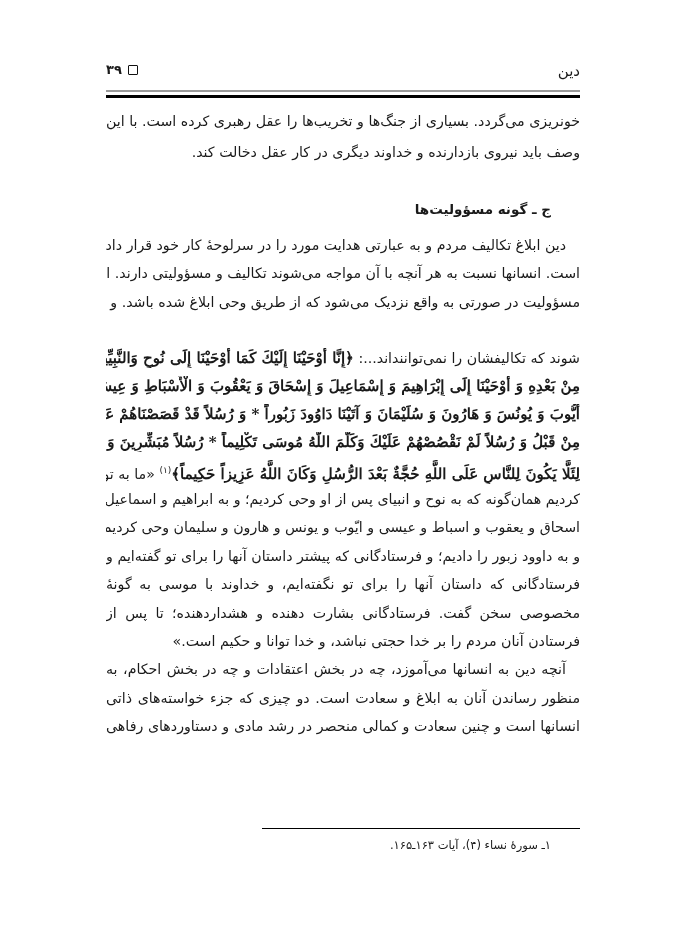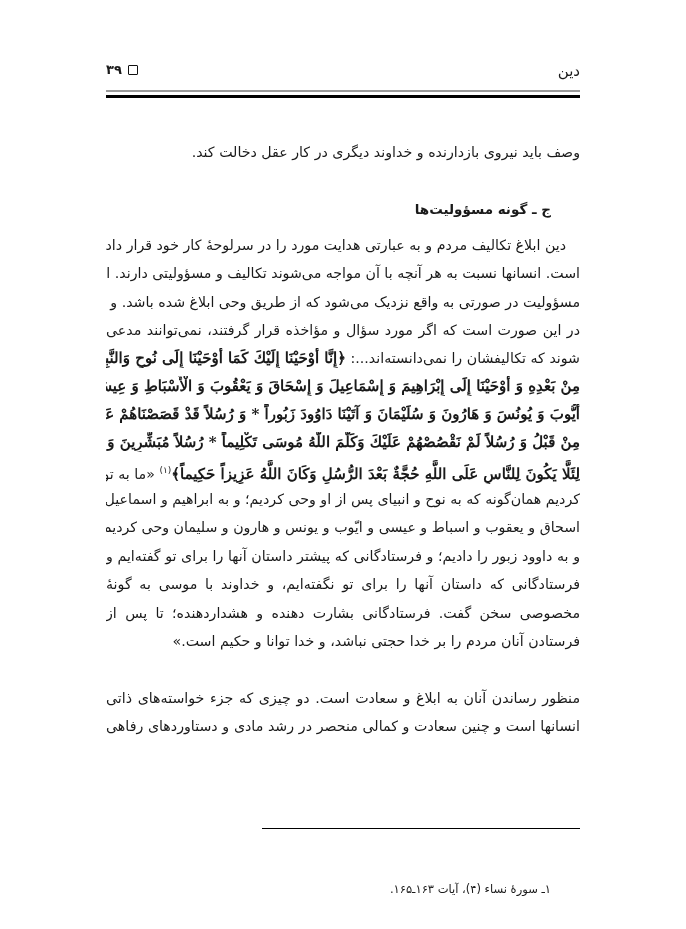--- a/index.html
+++ b/index.html
@@ -15,61 +15,62 @@
   .rule-black { position: absolute; left: 106px; width: 474px; top: 95px; height: 3px; background: #000; }
 
   .line { position: absolute; left: 106px; width: 474px; direction: rtl; text-align: justify;
           text-align-last: justify; white-space: nowrap; font-size: 14.2px; line-height: 20px; overflow: hidden; }
   .line.last { text-align-last: right; }
   .line.indent { padding-right: 14px; width: 460px; }
   .heading { position: absolute; right: 106px; direction: rtl; font-size: 13.5px; font-weight: bold; white-space: nowrap; }
   .quran { font-family: "DejaVu Serif", "Liberation Serif", serif; font-weight: bold; font-size: 15px; }
   .sup { font-size: 9px; vertical-align: super; }
   .fn-rule { position: absolute; left: 262px; width: 318px; top: 828px; height: 1px; background: #000; }
-  .footnote { position: absolute; right: 106px; top: 838px; direction: rtl; font-size: 11.5px; white-space: nowrap; margin-top: 44px; }
+  .footnote { position: absolute; right: 106px; top: 838px; direction: rtl; font-size: 11.5px; white-space: nowrap; }
 </style>
 </head>
 <body>
 
 <div class="page">
 
   <div class="header">
     <div class="page-num">
       <span>۳۹</span>
       <span class="box"></span>
     </div>
     <div class="running-title">دین</div>
   </div>
   <div class="rule-gray"></div>
   <div class="rule-black"></div>
 
+  <div class="line" style="top:111px">خونریزی می‌گردد. بسیاری از جنگ‌ها و تخریب‌ها را عقل رهبری کرده است. با این</div>
   <div class="line last" style="top:142px">وصف باید نیروی بازدارنده و خداوند دیگری در کار عقل دخالت کند.</div>
 
   <div class="heading" style="top:201px">ج ـ گونه مسؤولیت‌ها</div>
 
   <div class="line indent" style="top:235px">دین ابلاغ تکالیف مردم و به عبارتی هدایت مورد را در سرلوحهٔ کار خود قرار داده</div>
   <div class="line" style="top:263px">است. انسانها نسبت به هر آنچه با آن مواجه می‌شوند تکالیف و مسؤولیتی دارند. این</div>
   <div class="line" style="top:292px">مسؤولیت در صورتی به واقع نزدیک می‌شود که از طریق وحی ابلاغ شده باشد. و نیز</div>
-  <div class="line" style="top:320px">در این صورت است که اگر مورد سؤال و مؤاخذه قرار گرفتند، نمی‌توانند مدعی</div>
 
   <div class="line" style="top:348px">
-    <span>شوند که تکالیفشان را نمی‌دانسته‌اند...: </span><span class="quran">﴿إِنَّا أَوْحَيْنَا إِلَيْكَ كَمَا أَوْحَيْنَا إِلَى نُوحٍ وَالنَّبِيِّينَ</span>
+    <span>شوند که تکالیفشان را نمی‌توانند‌اند...: </span><span class="quran">﴿إِنَّا أَوْحَيْنَا إِلَيْكَ كَمَا أَوْحَيْنَا إِلَى نُوحٍ وَالنَّبِيِّينَ</span>
   </div>
   <div class="line quran" style="top:376px">مِنْ بَعْدِهِ وَ أَوْحَيْنَا إِلَى إِبْرَاهِيمَ وَ إِسْمَاعِيلَ وَ إِسْحَاقَ وَ يَعْقُوبَ وَ الْأَسْبَاطِ وَ عِيسَى وَ</div>
   <div class="line quran" style="top:404px">أَيُّوبَ وَ يُونُسَ وَ هَارُونَ وَ سُلَيْمَانَ وَ آتَيْنَا دَاوُودَ زَبُوراً * وَ رُسُلاً قَدْ قَصَصْنَاهُمْ عَلَيْكَ</div>
   <div class="line quran" style="top:432px">مِنْ قَبْلُ وَ رُسُلاً لَمْ نَقْصُصْهُمْ عَلَيْكَ وَكَلَّمَ اللَّهُ مُوسَى تَكْلِيماً * رُسُلاً مُبَشِّرِينَ وَ مُنْذِرِينَ</div>
   <div class="line" style="top:460px">
     <span class="quran">لِئَلَّا يَكُونَ لِلنَّاسِ عَلَى اللَّهِ حُجَّةٌ بَعْدَ الرُّسُلِ وَكَانَ اللَّهُ عَزِيزاً حَكِيماً﴾</span><span class="sup">(۱)</span> <span>«ما به تو وحی</span>
   </div>
 
   <div class="line" style="top:489px">کردیم همان‌گونه که به نوح و انبیای پس از او وحی کردیم؛ و به ابراهیم و اسماعیل و</div>
   <div class="line" style="top:517px">اسحاق و یعقوب و اسباط و عیسی و ایّوب و یونس و هارون و سلیمان وحی کردیم؛</div>
   <div class="line" style="top:546px">و به داوود زبور را دادیم؛ و فرستادگانی که پیشتر داستان آنها را برای تو گفته‌ایم و</div>
   <div class="line" style="top:574px">فرستادگانی که داستان آنها را برای تو نگفته‌ایم، و خداوند با موسی به گونهٔ</div>
   <div class="line last" style="top:631px">فرستادن آنان مردم را بر خدا حجتی نباشد، و خدا توانا و حکیم است.»</div>
   <div class="line" style="top:603px">مخصوصی سخن گفت. فرستادگانی بشارت دهنده و هشداردهنده؛ تا پس از</div>
 
+  <div class="line indent" style="top:659px">آنچه دین به انسانها می‌آموزد، چه در بخش اعتقادات و چه در بخش احکام، به</div>
   <div class="line" style="top:688px">منظور رساندن آنان به ابلاغ و سعادت است. دو چیزی که جزء خواسته‌های ذاتی</div>
   <div class="line" style="top:716px">انسانها است و چنین سعادت و کمالی منحصر در رشد مادی و دستاوردهای رفاهی</div>
 
   <div class="fn-rule"></div>
   <div class="footnote">۱ـ سورهٔ نساء (۴)، آیات ۱۶۳ـ۱۶۵.</div>
 </div>
 
 </body></html>

